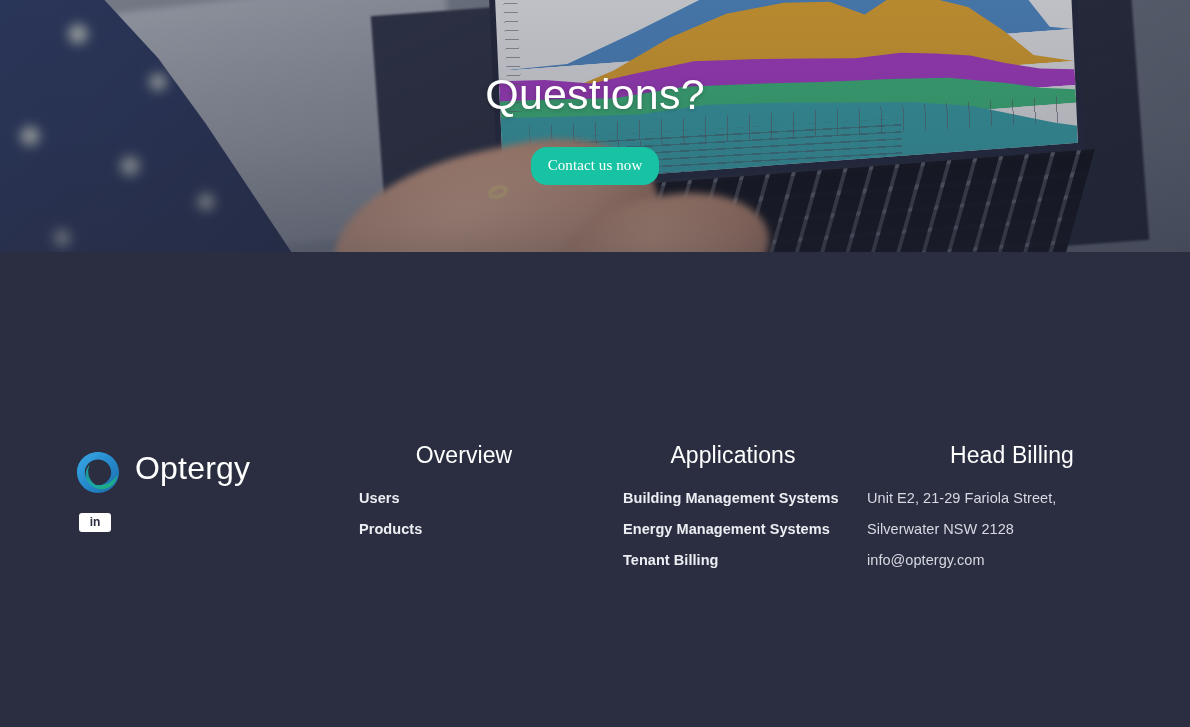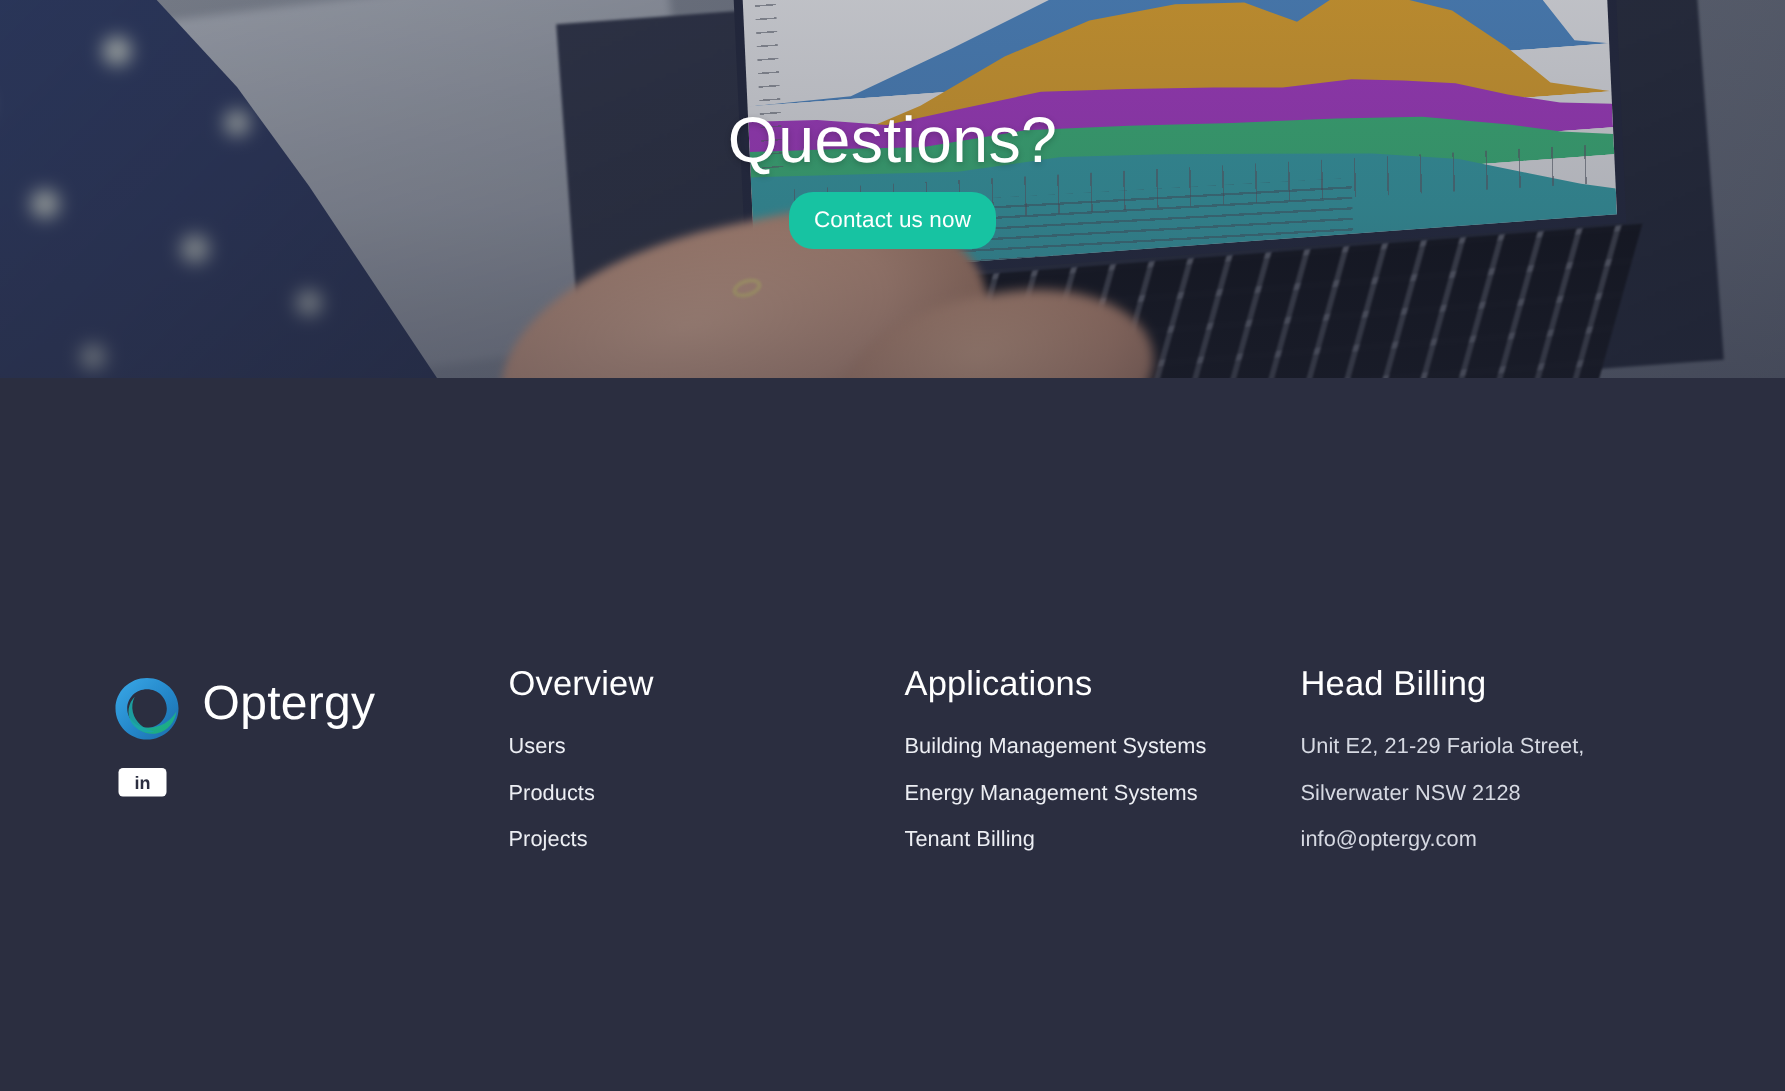--- a/index.html
+++ b/index.html
@@ -123,25 +123,25 @@
     position:absolute; inset:0; z-index:5;
     display:flex; flex-direction:column; align-items:center;
   }
   .hero-title {
     margin-top:72px;
     font-size:43px; font-weight:300; color:#ffffff; letter-spacing:.2px;
     line-height:1.05;
     text-shadow:0 1px 4px rgba(0,0,0,.22);
   }
   .cta-btn {
-    margin-top:11px;
+    margin-top:30px;
     background:#17c3a2;
     color:#ffffff; border:none; border-radius:16px;
     padding:10px 17px 11px;
-    font-size:15px; font-family:Liberation Sans, sans-serif;
+    font-size:15px; font-family:Liberation Serif, serif;
     cursor:pointer; letter-spacing:.1px;
   }
 
   
   .footer {
     position:relative; width:1190px; height:475px;
     background:#2b2e40;
   }
   .footer-inner {
     position:absolute; left:0; top:0; width:1190px; height:475px;
@@ -162,26 +162,27 @@
     font-family:"Liberation Sans", sans-serif;
     line-height:1; cursor:pointer;
   }
 
   .col-overview    { left:339px; top:190px; width:250px; }
   .col-applications{ left:603px; top:190px; width:260px; }
   .col-office      { left:867px; top:190px; width:290px; }
 
   .f-head {
     font-size:23px; font-weight:400; color:#ffffff;
-    letter-spacing:.1px; margin-bottom:21px;
+    letter-spacing:.1px; margin-bottom:21px;text-align:center;
   }
   .f-link {
-    display:block; font-size:14.5px; font-weight:400; color:#eceef3;
+    display:block; font-size:14.5px; font-weight:700; color:#eceef3;
     text-decoration:none; margin-bottom:15px; letter-spacing:.05px;
     cursor:pointer;
+    margin-left:20px;
   }
   .f-link:last-child { margin-bottom:0; }
   .f-text {
     display:block; font-size:14.5px; font-weight:400; color:#d6d9e2;
     margin-bottom:15px; letter-spacing:.05px;
   }
   .f-text.link { cursor:pointer; }
 </style>
 </head>
 <body>
@@ -246,21 +247,20 @@
       </div>
       <div class="social-row">
         <span class="li-icon">in</span>
       </div>
     </div>
 
     <nav class="f-col col-overview">
       <div class="f-head">Overview</div>
       <a class="f-link" href="#">Users</a>
       <a class="f-link" href="#">Products</a>
-      <a class="f-link" href="#">Projects</a>
     </nav>
 
     <nav class="f-col col-applications">
       <div class="f-head">Applications</div>
       <a class="f-link" href="#">Building Management Systems</a>
       <a class="f-link" href="#">Energy Management Systems</a>
       <a class="f-link" href="#">Tenant Billing</a>
     </nav>
 
     <div class="f-col col-office">

